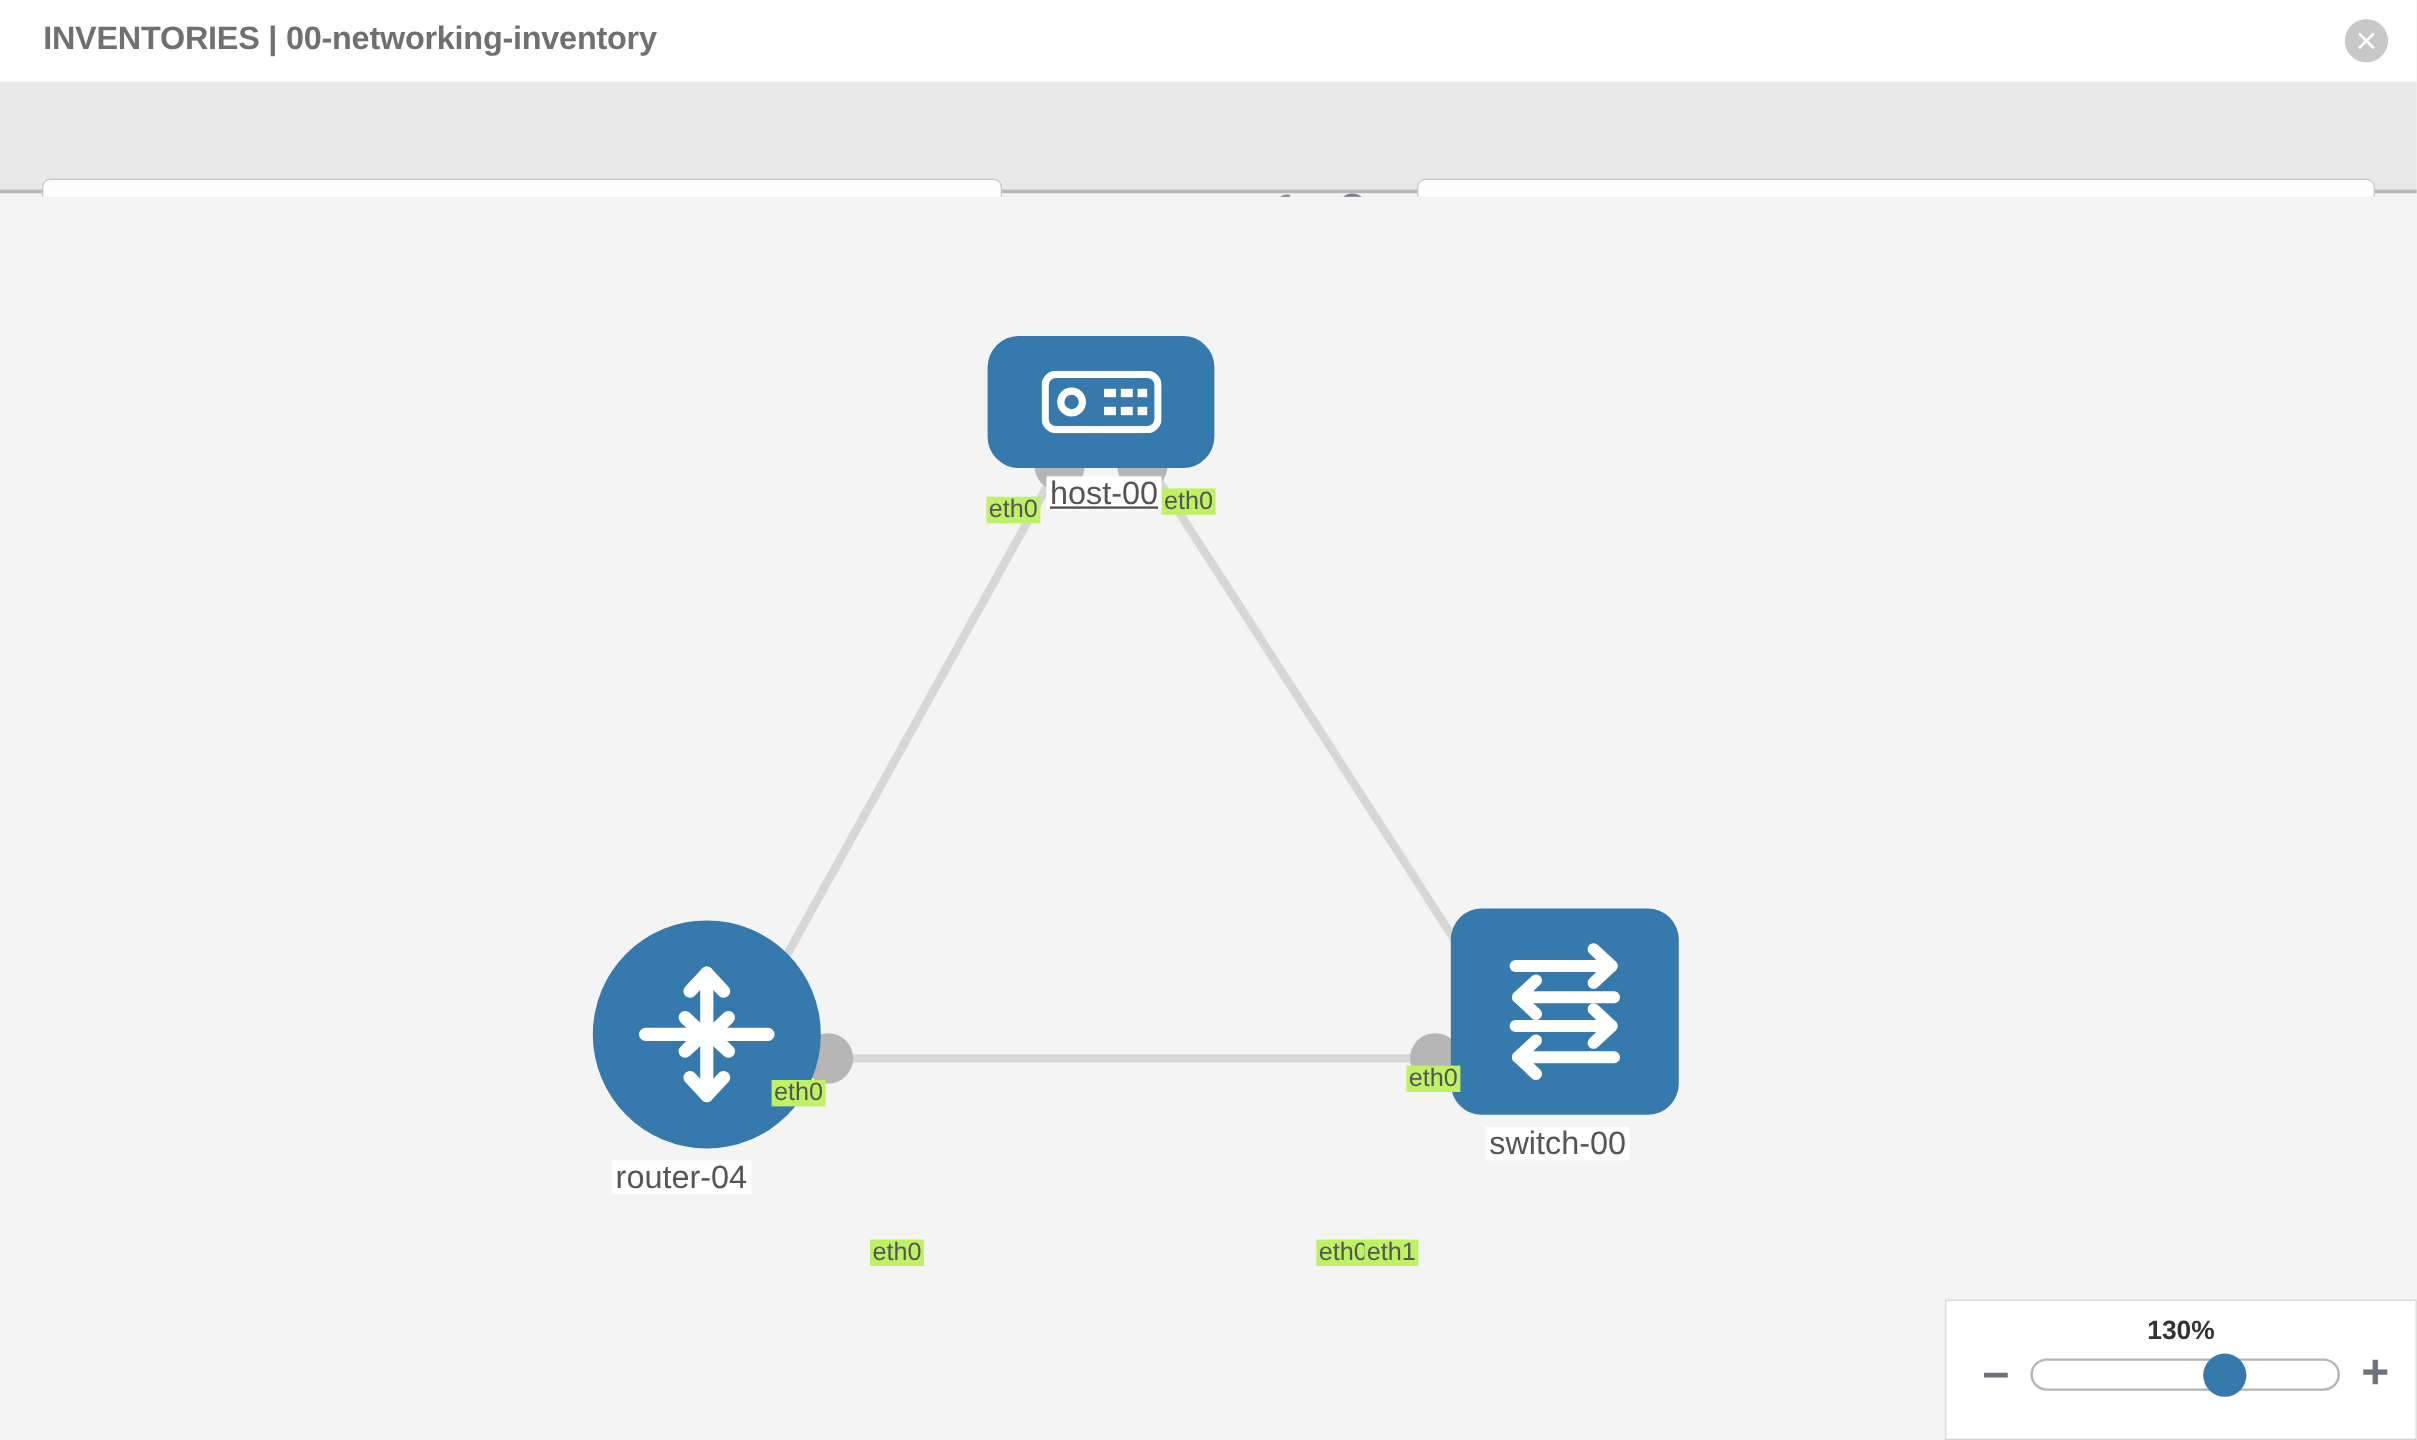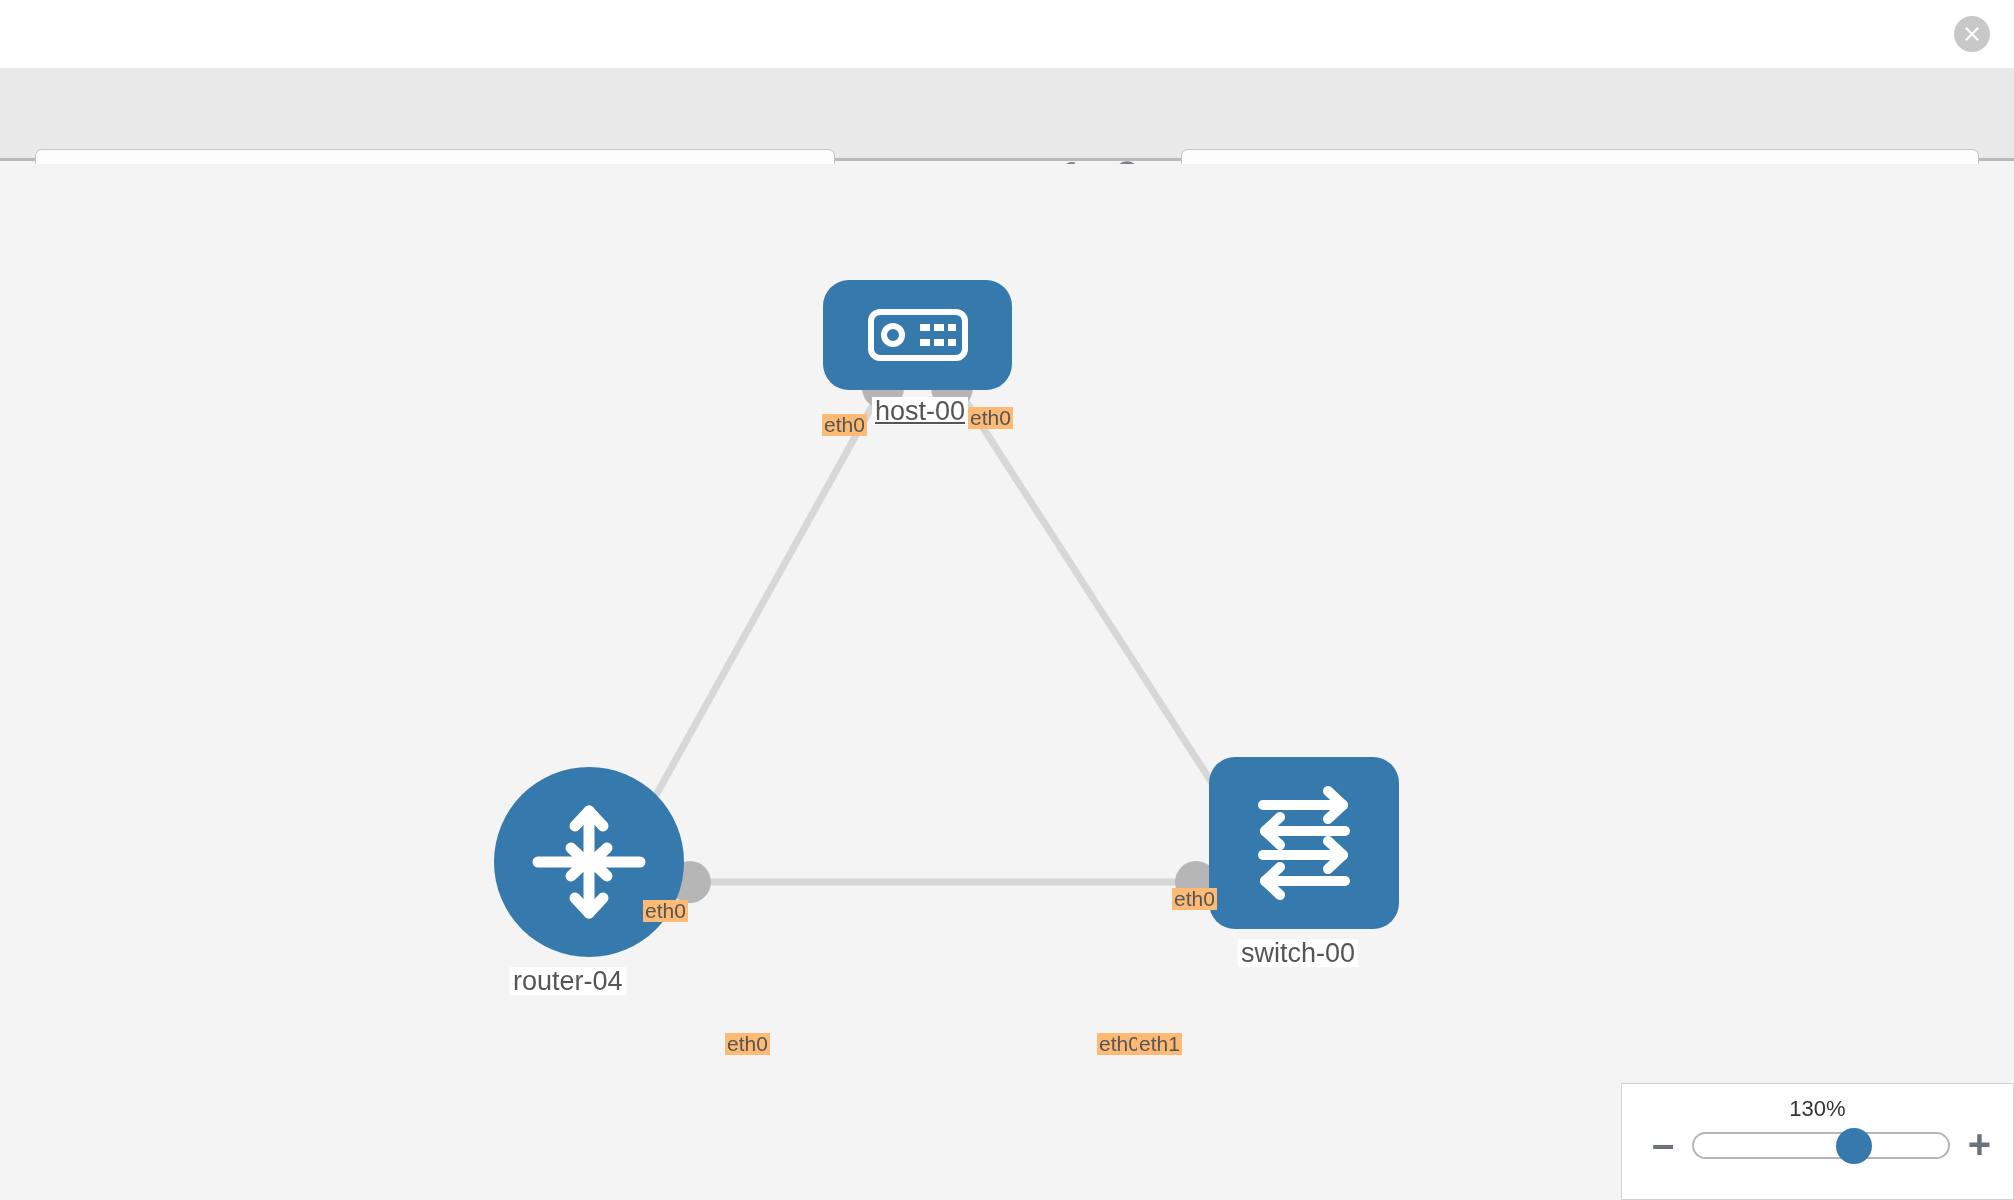--- a/index.html
+++ b/index.html
@@ -75,21 +75,21 @@
     cursor: pointer;
   }
   .node-label {
     position: absolute; white-space: nowrap;
     font-size: 27px; color: #555555;
     background: #ffffff; padding: 0 3px; line-height: 1.05;
   }
   .iface-label {
     position: absolute; white-space: nowrap;
     font-size: 21px; color: #555555;
-    background: #fdba74; padding: 0 2px; line-height: 1.05;
+    background: #bef264; padding: 0 2px; line-height: 1.05;
   }
 
   
   #node-host .node-shape {
     left: 0; top: 0; width: 189px; height: 110px; border-radius: 26px;
   }
   
   #node-router .node-shape {
     left: 0; top: 0; width: 190px; height: 190px; border-radius: 50%;
   }
@@ -99,21 +99,21 @@
   }
 
   
   .zoom-panel {
     position: absolute; left: 1621px; top: 1083px;
     width: 393px; height: 117px;
     background: #ffffff; border: 1px solid #d2d2d2;
   }
   .zoom-level {
     position: absolute; top: 12px; left: 0; width: 100%;
-    text-align: center; font-size: 22px; color: #333333;
+    text-align: center; font-size: 22px; color: #333333; font-weight: bold;
   }
   .zoom-minus, .zoom-plus {
     position: absolute; top: 43px; cursor: pointer;
     color: #6d737c; font-size: 40px; line-height: 34px; font-weight: bold;
   }
   .zoom-minus { left: 30px; }
   .zoom-plus  { right: 22px; }
   .zoom-track {
     position: absolute; left: 70px; top: 48px;
     width: 258px; height: 27px;
@@ -124,20 +124,21 @@
     position: absolute; top: -6px; width: 36px; height: 36px;
     border-radius: 50%; background: #3679ac; cursor: pointer;
   }
 </style>
 </head>
 <body>
 
 <div id="app">
 
   <div class="header">
+    <div class="header-title">INVENTORIES | 00-networking-inventory</div>
     <div class="close-btn">
       <svg width="20" height="20" viewBox="0 0 20 20">
         <path d="M4.6 3 L10 8.4 L15.4 3 L17 4.6 L11.6 10 L17 15.4 L15.4 17 L10 11.6 L4.6 17 L3 15.4 L8.4 10 L3 4.6 Z" fill="#ffffff"></path>
       </svg>
     </div>
   </div>
 
   <div class="toolbar">
 
     <div class="select-box" id="actions-select">

